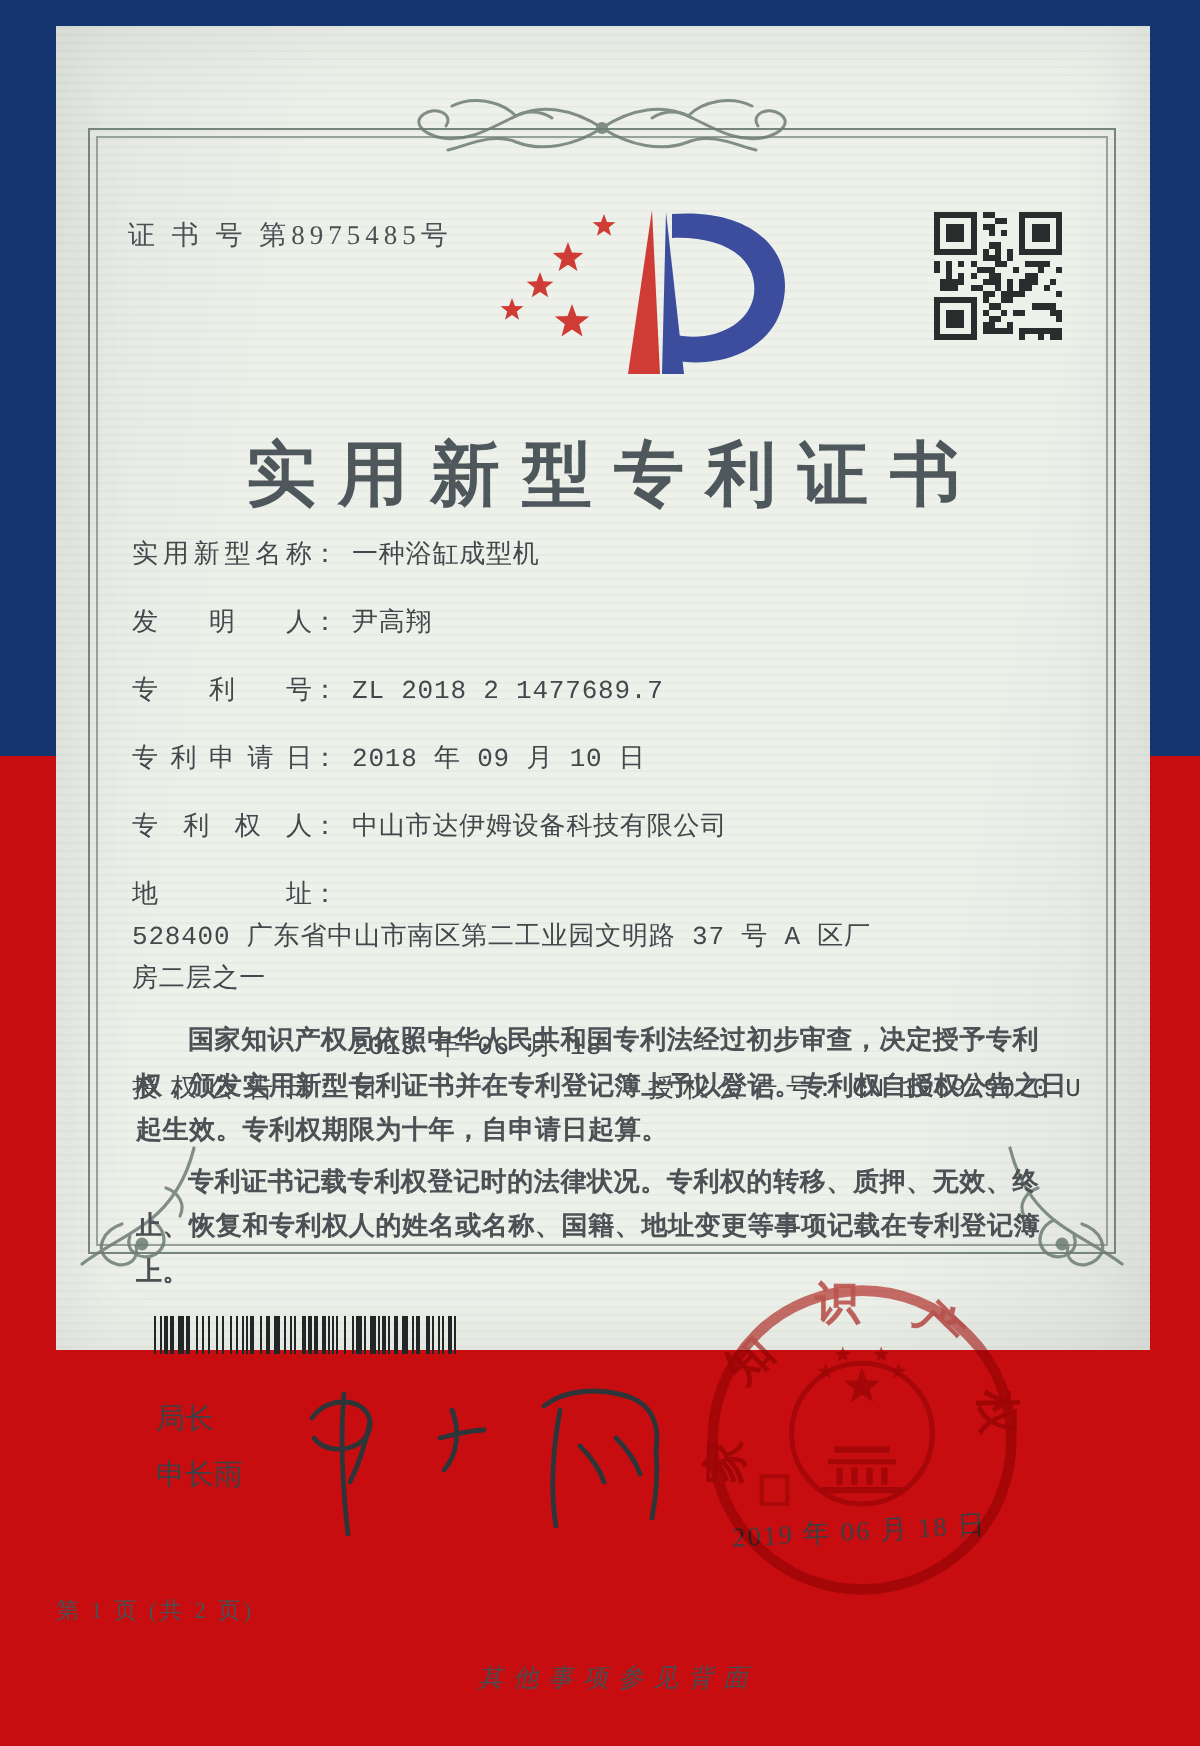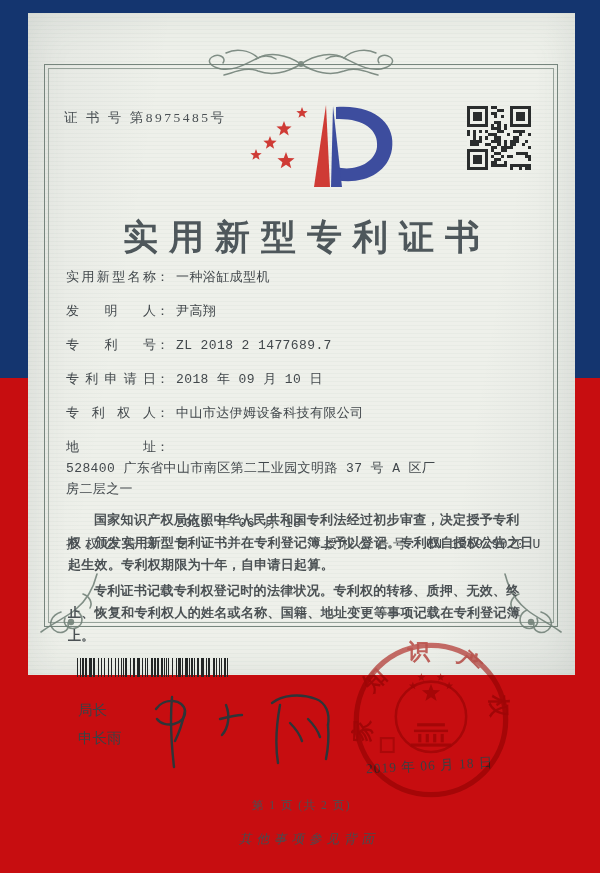--- a/index.html
+++ b/index.html
@@ -39,21 +39,21 @@
   .val-block{display:inline-block;vertical-align:top;width:372px;line-height:21px;}
   .gdate{display:inline-block;width:146px;}
   .bodytext{position:absolute;left:40px;top:496px;width:470px;font-size:13px;color:#4b5154;font-weight:bold;}
   .bodytext p{margin:0 0 3px 0;line-height:22.5px;text-indent:2em;letter-spacing:.3px;}
   .barcode{position:absolute;left:48px;top:645px;}
   .director{position:absolute;left:50px;top:683px;font-size:14.5px;color:#3c4246;line-height:28px;
     font-family:"Liberation Sans","DejaVu Sans",sans-serif;}
   .signature{position:absolute;left:102px;top:662px;}
   .sealdate{position:absolute;left:338px;top:744px;font-size:13.5px;color:#3a4043;letter-spacing:1px;transform:rotate(-3deg);}
   .seal{position:absolute;left:323px;top:627px;mix-blend-mode:multiply;opacity:.88;}
-  .pagenum{position:absolute;left:0;right:0;top:785px;text-align:center;font-size:11.5px;color:#4a5054;letter-spacing:1.5px;}
+  .pagenum{position:absolute;left:0;right:0;top:785px;text-align:left;font-size:11.5px;color:#4a5054;letter-spacing:1.5px;}
   .backnote{position:absolute;left:0;right:0;top:818px;text-align:center;font-size:12.5px;color:#474d51;
     letter-spacing:5px;font-style:italic;padding-left:15px;}
   svg{display:block;}
 </style>
 </head>
 <body>
 
 <div class="paper">
 
   <div class="frame">

